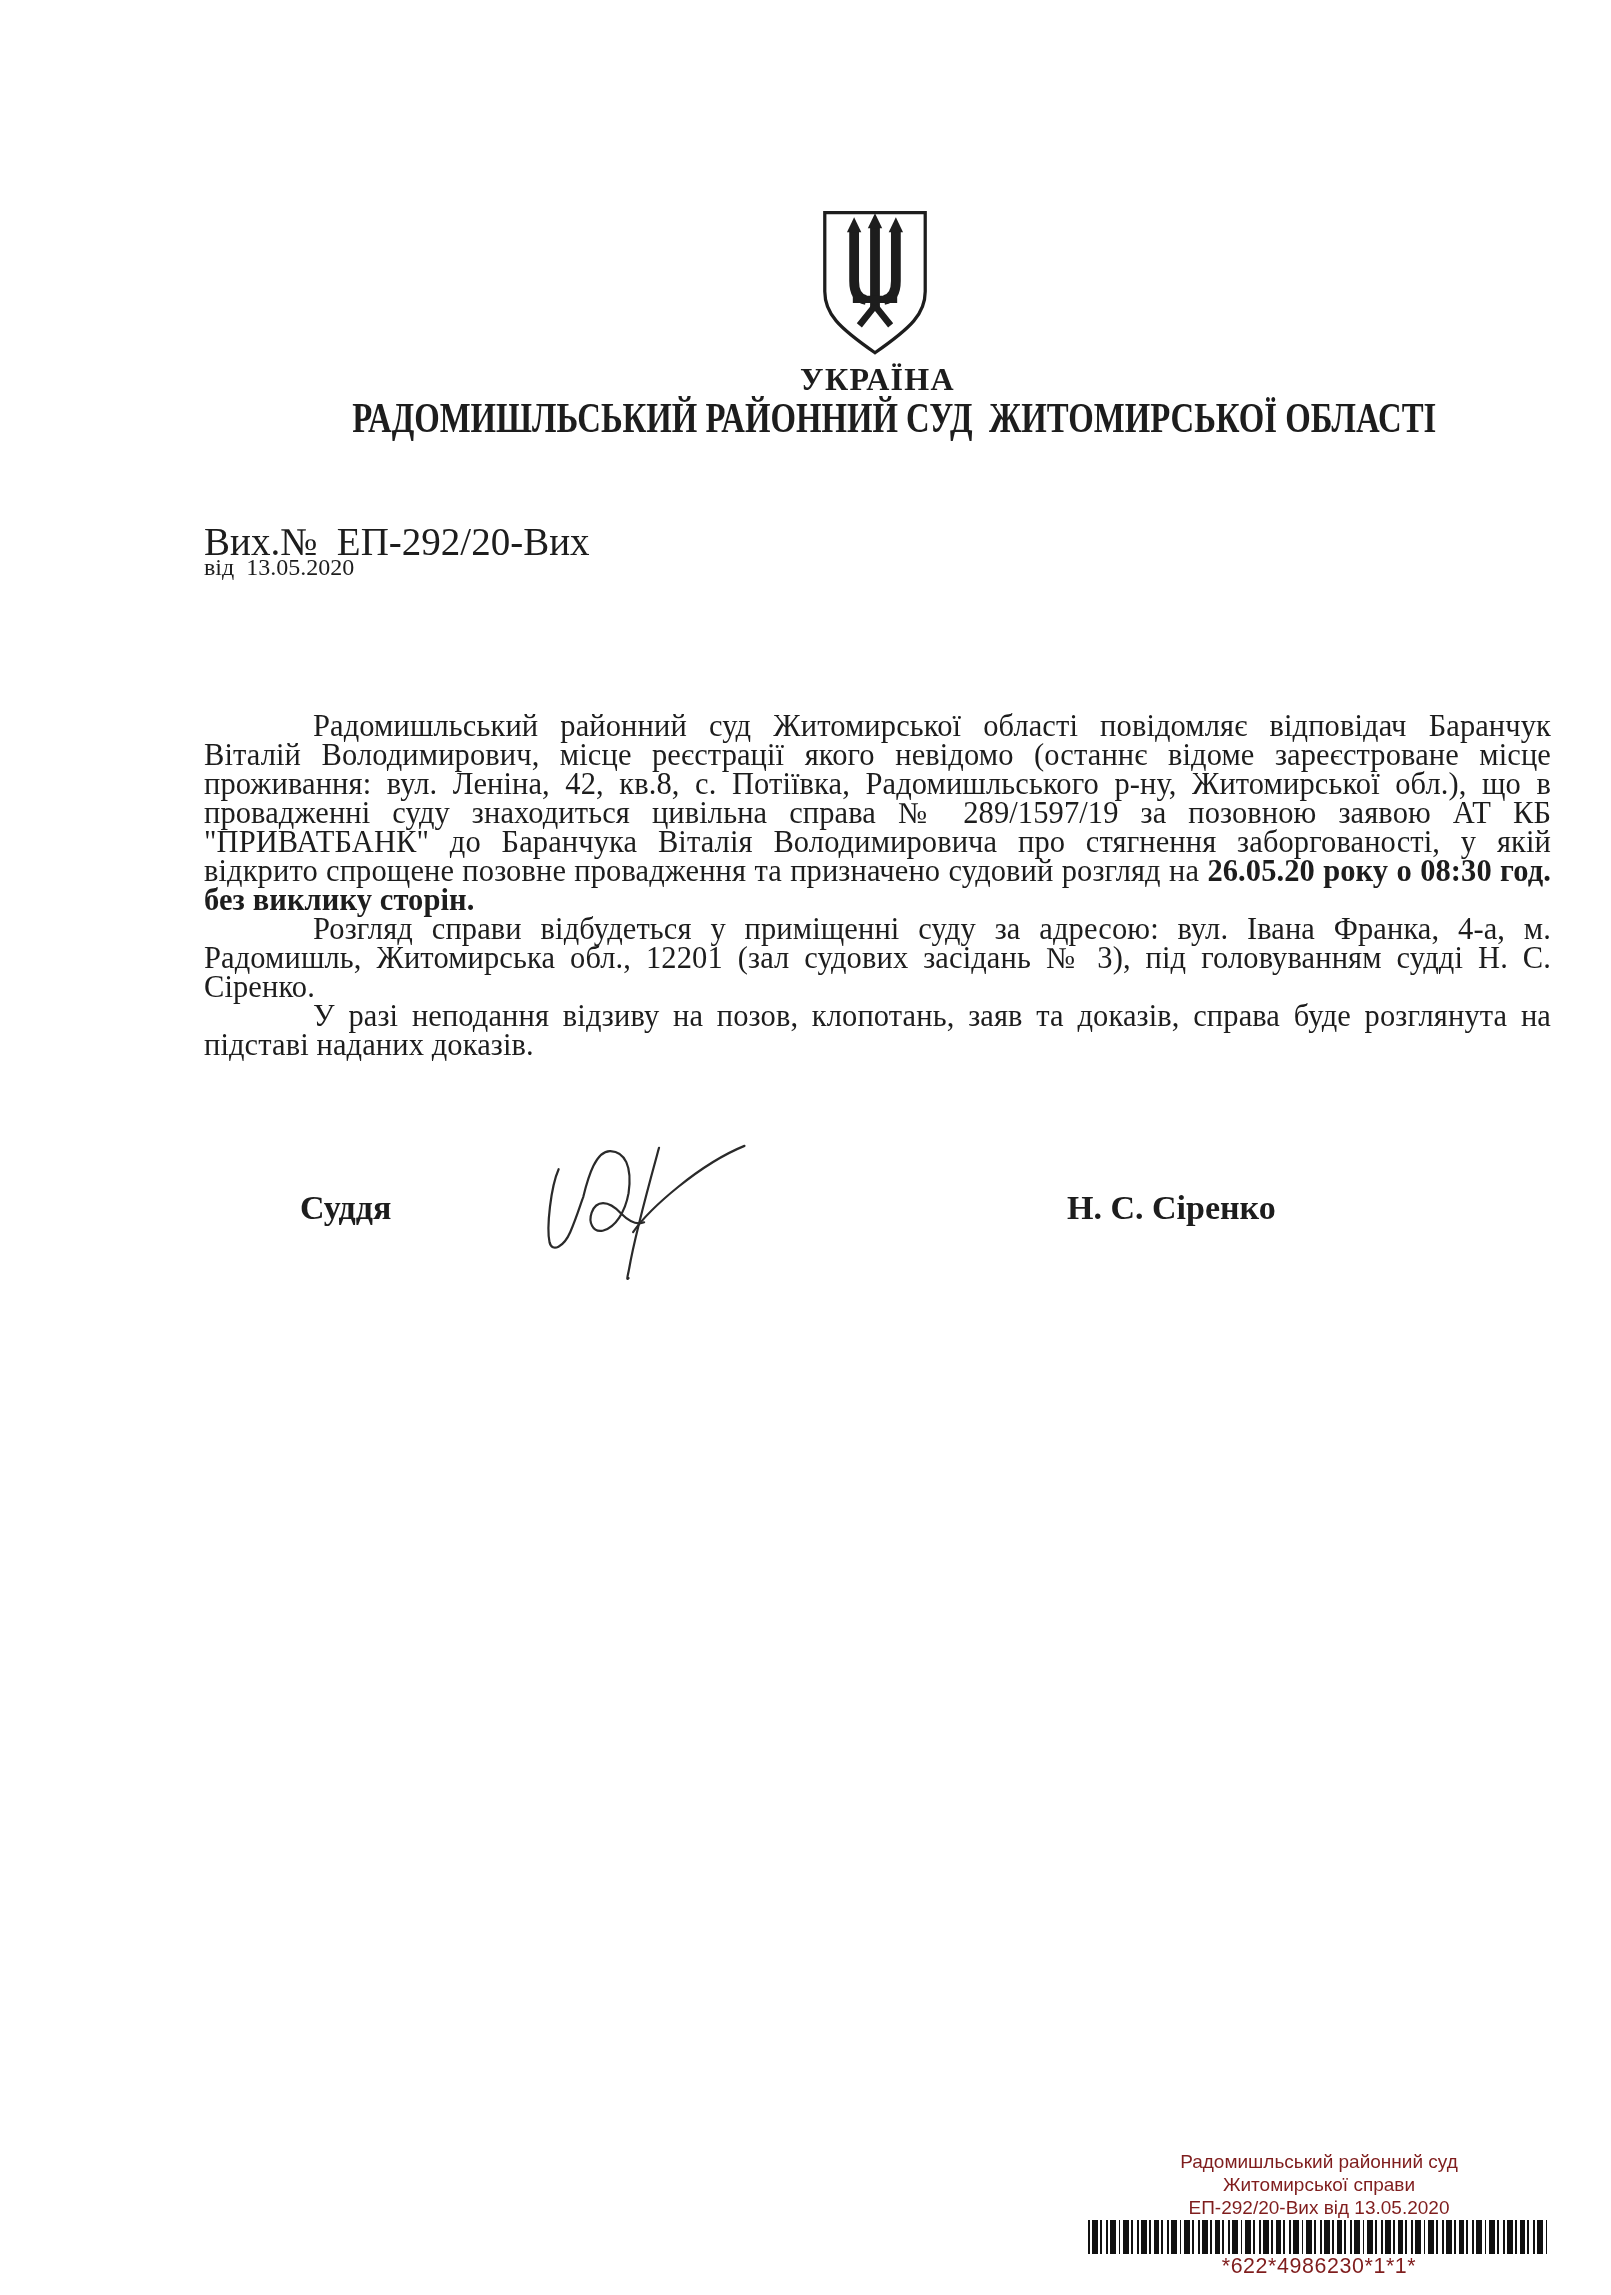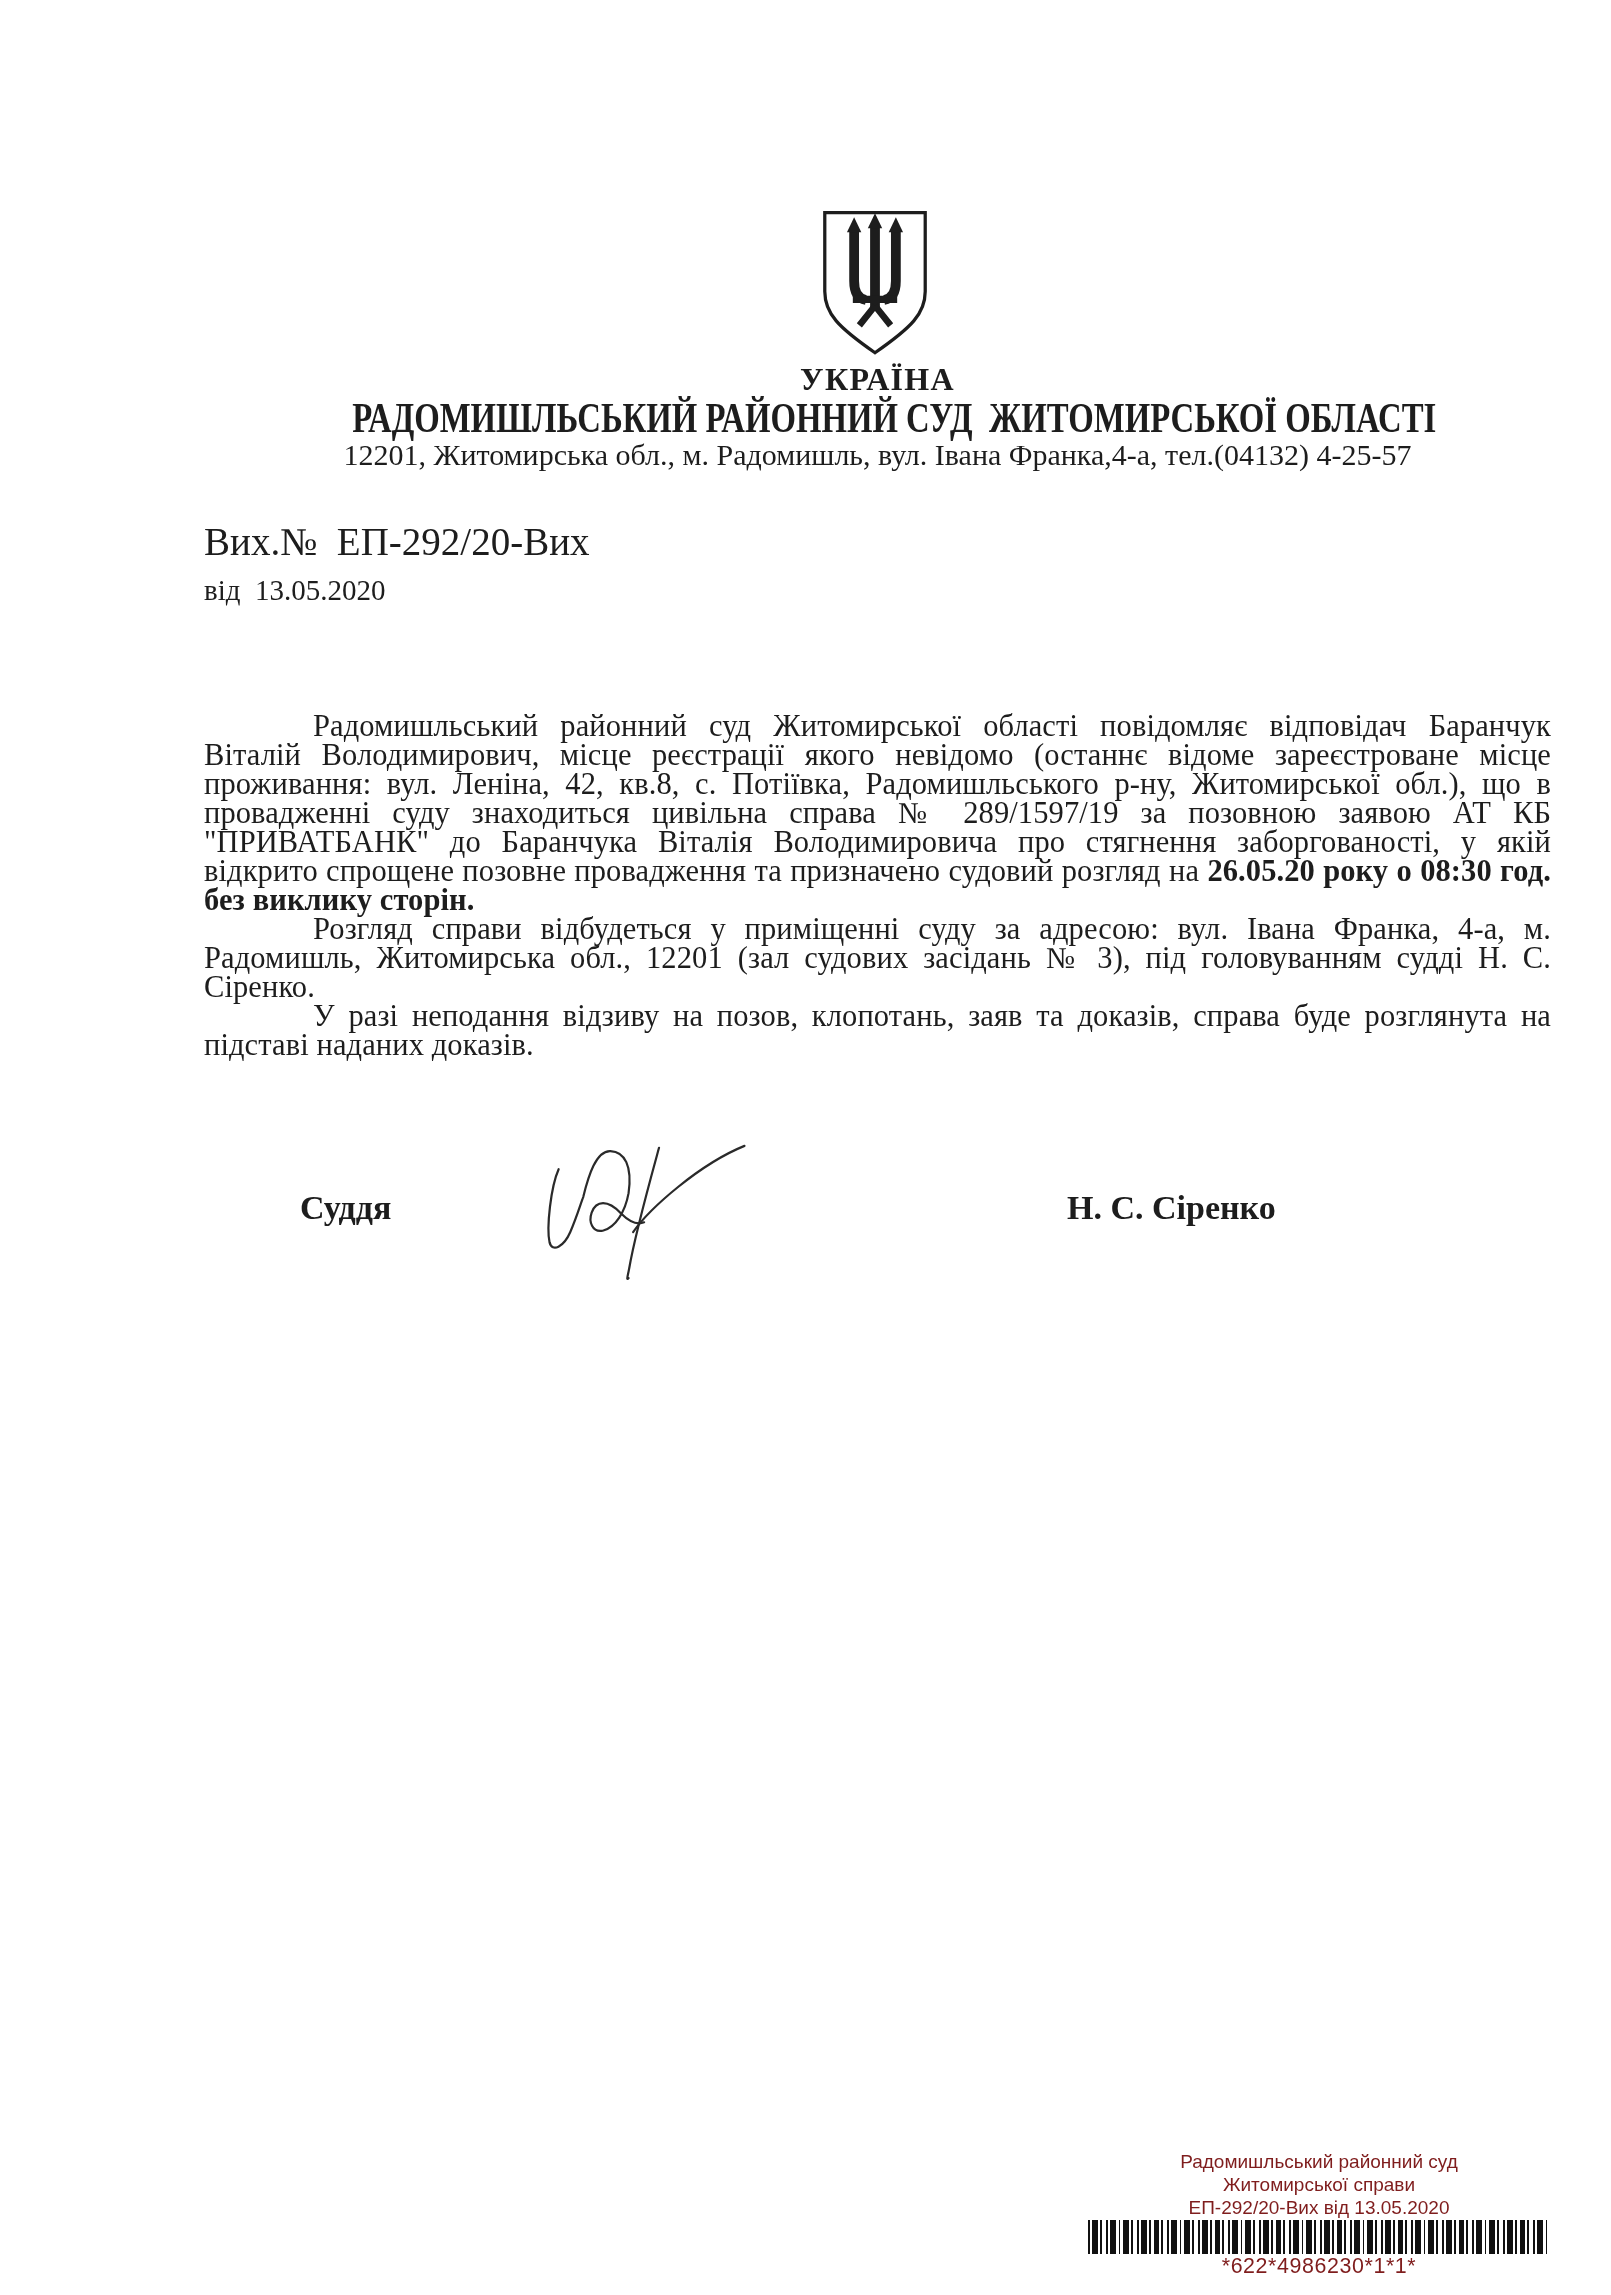--- a/index.html
+++ b/index.html
@@ -41,22 +41,22 @@
     text-align: center;
     font-size: 30px;
   }
   .ref-no {
     position: absolute;
     left: 204px; top: 519px;
     font-size: 39px;
   }
   .ref-date {
     position: absolute;
-    left: 204px; top: 574px;
-    font-size: 29px;
+    left: 204px; top: 554px;
+    font-size: 24px;
   }
   .body-text {
     position: absolute;
     left: 204px; top: 672px; width: 1347px;
     font-size: 30.5px; line-height: 29px;
     letter-spacing: 0.1px;
     text-align: justify;
     margin-top: 40px;
   }
   .body-text p { margin: 0; text-indent: 109px; }
@@ -116,21 +116,20 @@
     </g>
     <g fill="#1d1d1d" stroke="none">
       <path d="M52 14 l11 23 h-22 z"></path>
       <path d="M116 14 l11 23 h-22 z"></path>
       <path d="M84 8 l11 23 h-22 z"></path>
     </g>
   </svg>
 
   <div class="country pre">УКРАЇНА</div>
   <div class="court-name">РАДОМИШЛЬСЬКИЙ РАЙОННИЙ СУД  ЖИТОМИРСЬКОЇ ОБЛАСТІ</div>
-  <div class="address">12201, Житомирська обл., м. Радомишль, вул. Івана Франка,4-а, тел.(04132) 4-25-57</div>
 
   <div class="ref-no pre">Вих.№  ЕП-292/20-Вих</div>
   <div class="ref-date pre">від  13.05.2020</div>
 
   <div class="body-text">
     <p><span>Радомишльський районний суд Житомирської області повідомляє відповідач Баранчук Віталій Володимирович, місце реєстрації якого невідомо (останнє відоме зареєстроване місце проживання: вул. Леніна, 42, кв.8, с. Потіївка, Радомишльського р-ну, Житомирської обл.), що в провадженні суду знаходиться цивільна справа № 289/1597/19 за позовною заявою АТ КБ "ПРИВАТБАНК" до Баранчука Віталія Володимировича про стягнення заборгованості, у якій відкрито спрощене позовне провадження та призначено судовий розгляд на </span><b>26.05.20 року о 08:30 год. без виклику сторін.</b></p>
     <p>Розгляд справи відбудеться у приміщенні суду за адресою: вул. Івана Франка, 4-а, м. Радомишль, Житомирська обл., 12201 (зал судових засідань № 3), під головуванням судді  Н. С. Сіренко.</p>
     <p>У разі неподання відзиву на позов, клопотань, заяв та доказів, справа буде розглянута на підставі наданих доказів.</p>
   </div>
 

